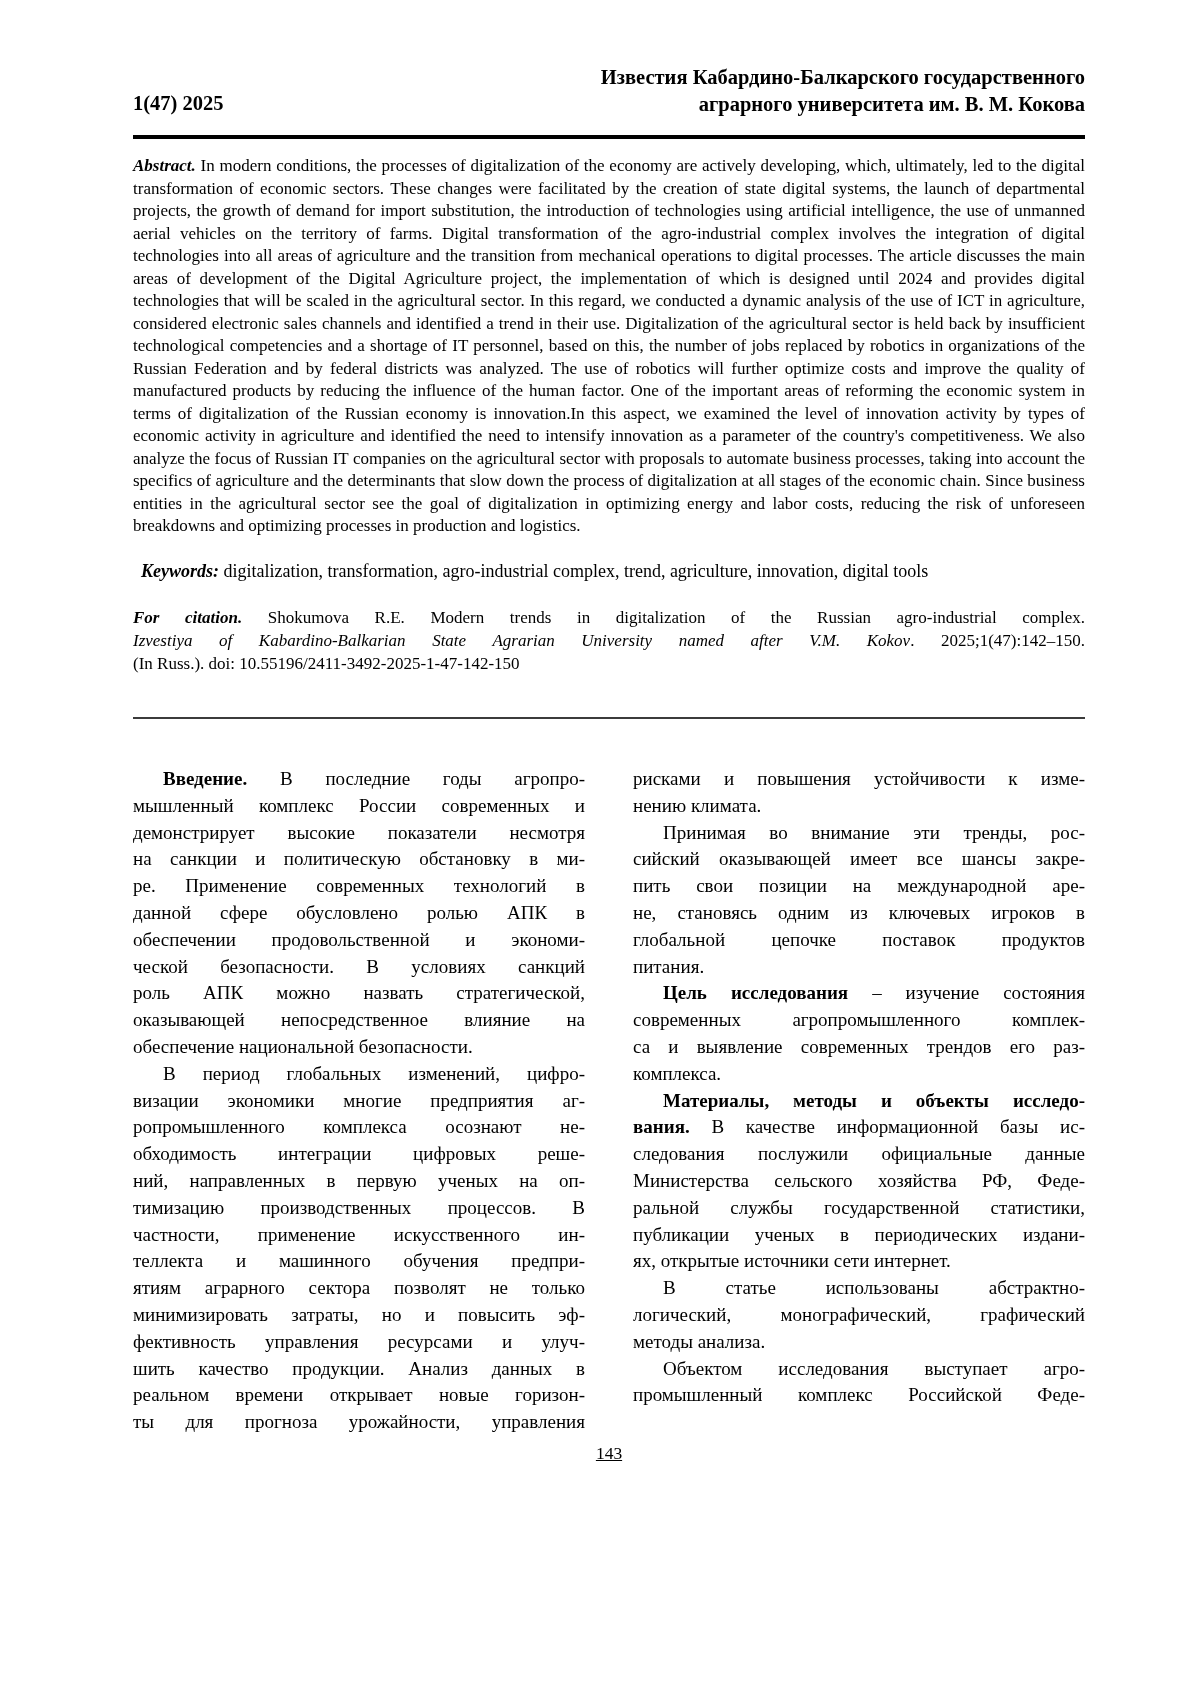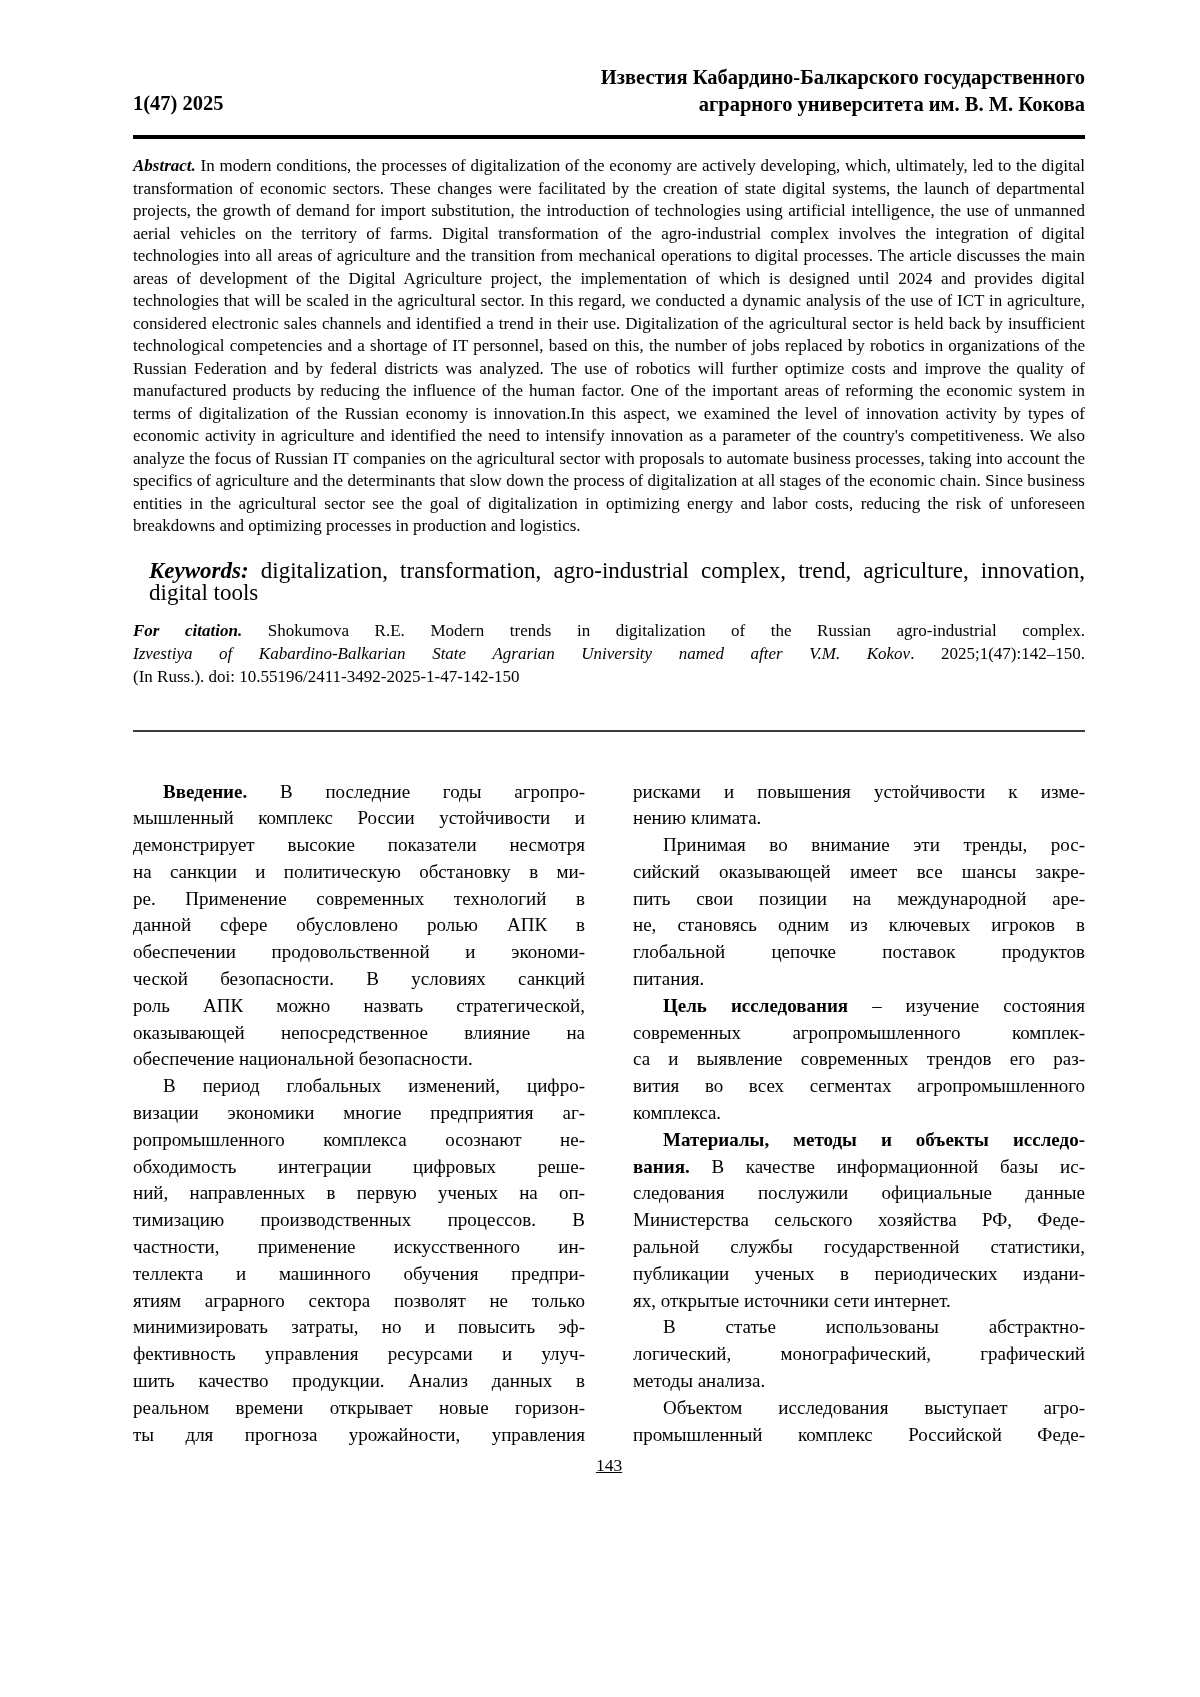--- a/index.html
+++ b/index.html
@@ -11,24 +11,24 @@
   .page{box-sizing:border-box;width:1200px;height:1697px;padding:64px 115px 0 133px;}
   
   .hdr{display:flex;justify-content:space-between;align-items:flex-end;
        font-weight:bold;font-size:20.5px;line-height:27px;}
   .hdr .issue{white-space:nowrap;padding-bottom:1px;}
   .hdr .jtitle{text-align:right;}
   .rule-thick{height:4px;background:#000;margin-top:17px;}
   .rule-thin{height:2px;background:#3b3b3b;margin-top:42px;}
   
   .abstract{margin:16px 0 0 0;font-size:17px;line-height:22.5px;text-align:justify;}
-  .keywords{margin:22px 0 0 16px;font-size:23px;line-height:22.5px;text-align:justify;}
+  .keywords{margin:22px 0 0 8px;font-size:18px;line-height:22.5px;text-align:justify;}
   .bi{font-weight:bold;font-style:italic;}
   
-  .citation{margin-top:14px;font-size:17px;line-height:23px;}
+  .citation{margin-top:24px;font-size:17px;line-height:23px;}
   .para{margin:0;}
   .ln{text-align:justify;text-align-last:justify;}
   .ln.ln-last{text-align-last:left;}
   .para.indent > .ln:first-child{text-indent:30px;}
   
   .columns{display:flex;gap:48px;margin-top:47px;font-size:19px;line-height:26.8px;}
   .col{flex:1 1 0;min-width:0;}
   
   .pagenum{text-align:center;font-size:17.5px;line-height:22px;margin-top:6px;text-decoration:underline;}
 </style>
@@ -58,21 +58,21 @@
         <div class="ln ln-last">(In Russ.). doi: 10.55196/2411-3492-2025-1-47-142-150</div>
       </div>
     </div>
 
   <div class="rule-thin"></div>
 
   <div class="columns">
     <div class="col">
         <div class="para indent">
           <div class="ln"><b>Введение.</b> В последние годы агропро-</div>
-          <div class="ln">мышленный комплекс России устойчивости и</div>
+          <div class="ln">мышленный комплекс России современных и</div>
           <div class="ln">демонстрирует высокие показатели несмотря</div>
           <div class="ln">на санкции и политическую обстановку в ми-</div>
           <div class="ln">ре. Применение современных технологий в</div>
           <div class="ln">данной сфере обусловлено ролью АПК в</div>
           <div class="ln">обеспечении продовольственной и экономи-</div>
           <div class="ln">ческой безопасности. В условиях санкций</div>
           <div class="ln">роль АПК можно назвать стратегической,</div>
           <div class="ln">оказывающей непосредственное влияние на</div>
           <div class="ln ln-last">обеспечение национальной безопасности.</div>
         </div>
@@ -103,21 +103,20 @@
           <div class="ln">сийский оказывающей имеет все шансы закре-</div>
           <div class="ln">пить свои позиции на международной аре-</div>
           <div class="ln">не, становясь одним из ключевых игроков в</div>
           <div class="ln">глобальной цепочке поставок продуктов</div>
           <div class="ln ln-last">питания.</div>
         </div>
         <div class="para indent">
           <div class="ln"><b>Цель исследования</b> – изучение состояния</div>
           <div class="ln">современных агропромышленного комплек-</div>
           <div class="ln">са и выявление современных трендов его раз-</div>
-          <div class="ln">вития во всех сегментах агропромышленного</div>
           <div class="ln ln-last">комплекса.</div>
         </div>
         <div class="para indent">
           <div class="ln"><b>Материалы, методы и объекты исследо-</b></div>
           <div class="ln"><b>вания.</b> В качестве информационной базы ис-</div>
           <div class="ln">следования послужили официальные данные</div>
           <div class="ln">Министерства сельского хозяйства РФ, Феде-</div>
           <div class="ln">ральной службы государственной статистики,</div>
           <div class="ln">публикации ученых в периодических издани-</div>
           <div class="ln ln-last">ях, открытые источники сети интернет.</div>

